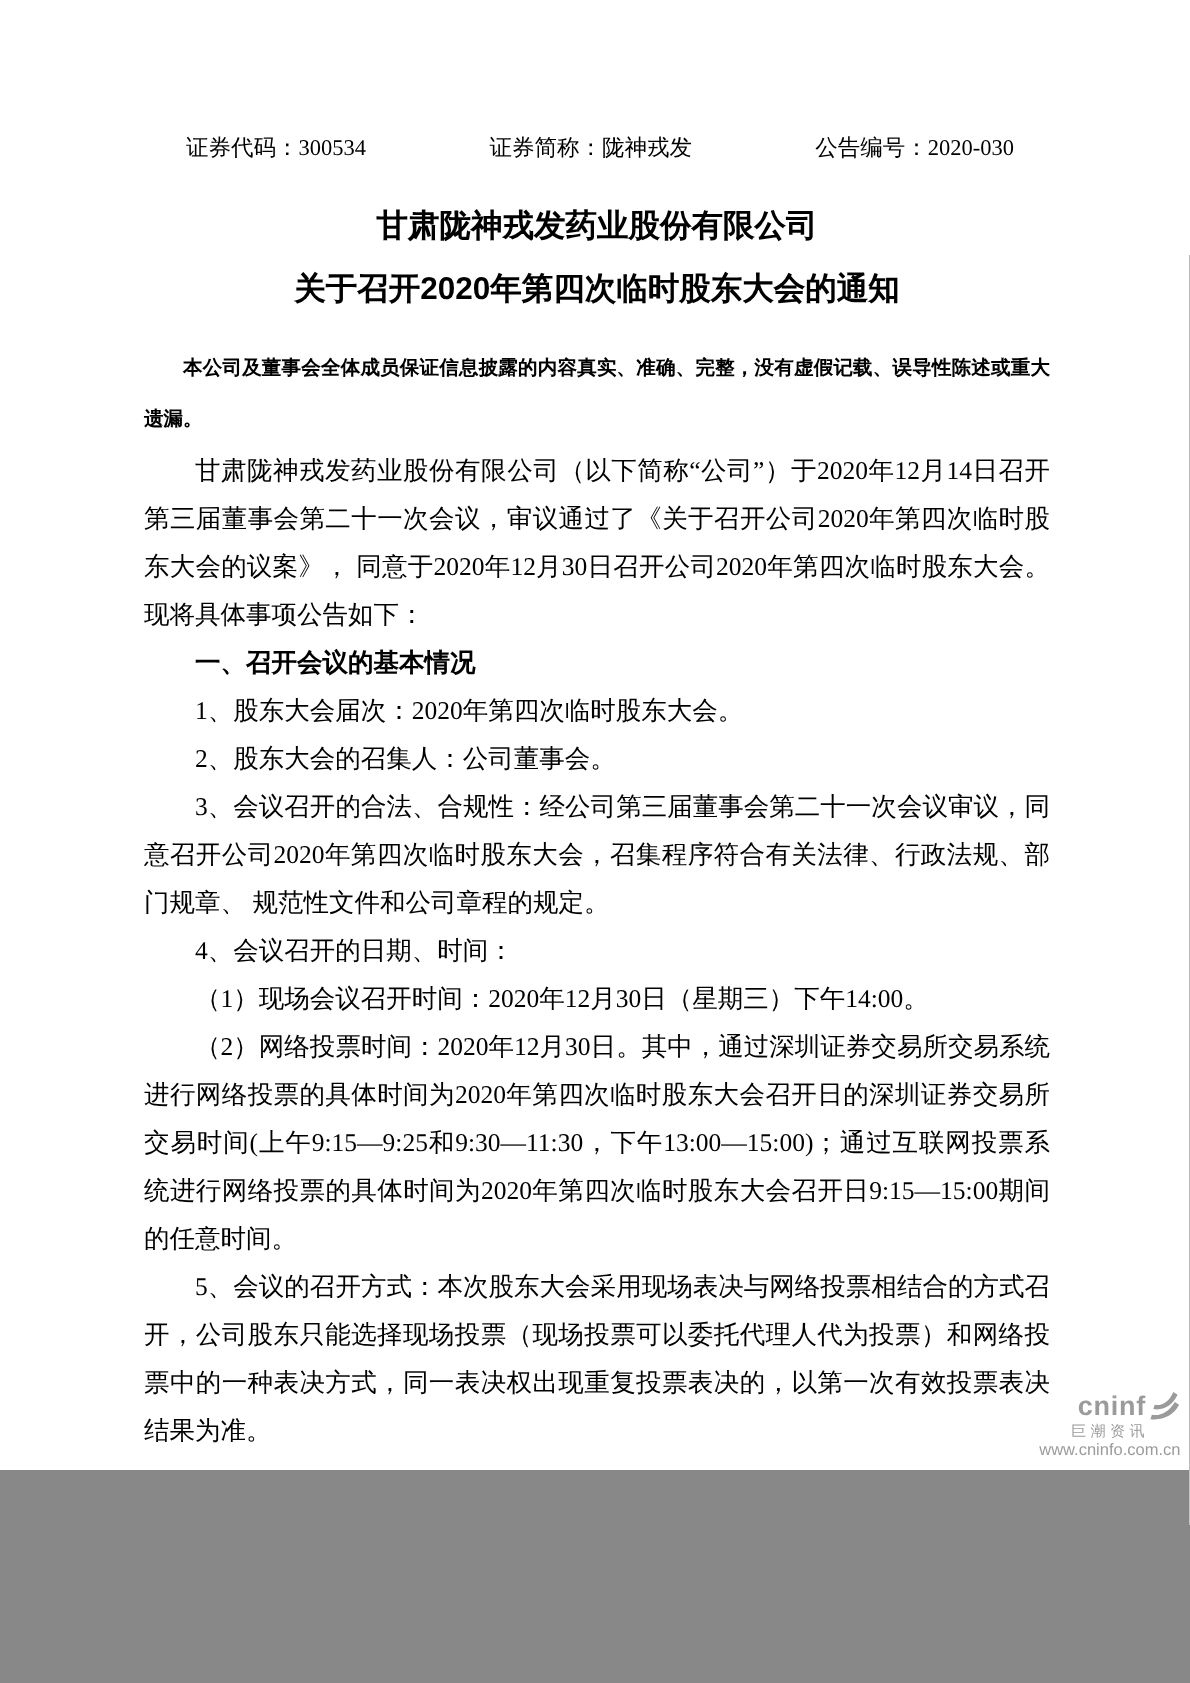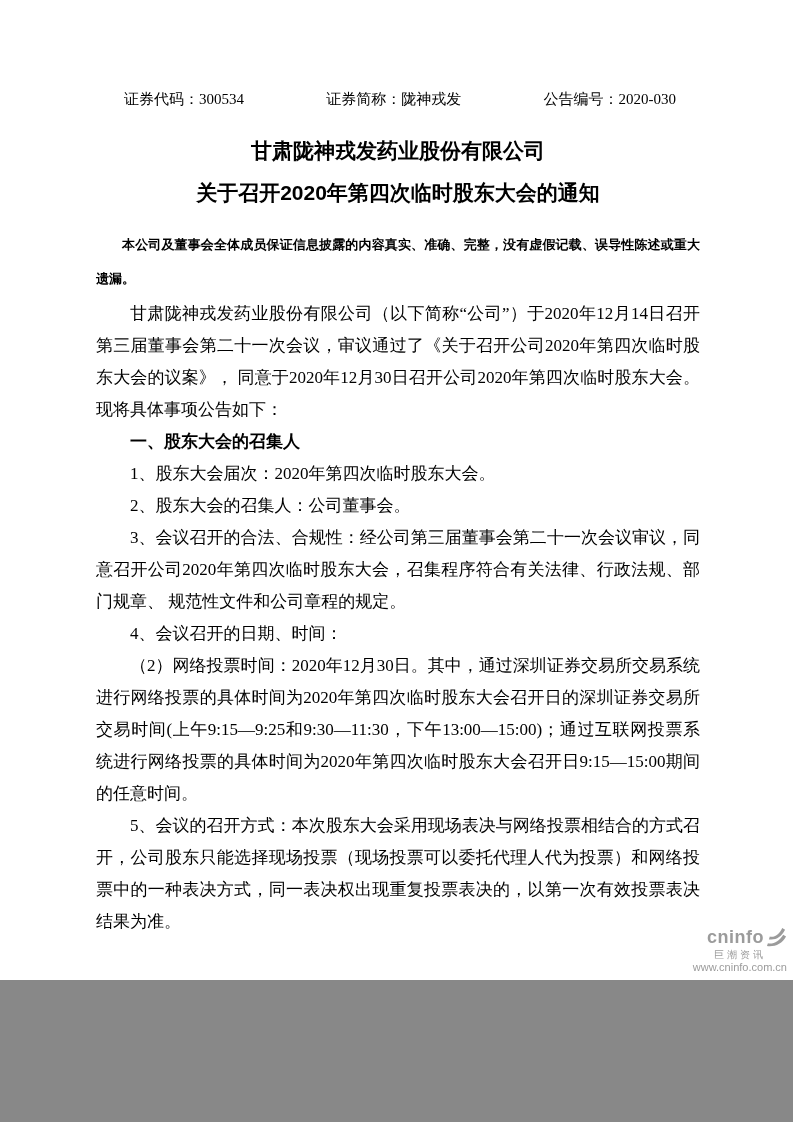--- a/index.html
+++ b/index.html
@@ -108,34 +108,35 @@
       <span>公告编号：2020-030</span>
     </div>
 
     <h1 class="doc-title t1">甘肃陇神戎发药业股份有限公司</h1>
     <h1 class="doc-title t2">关于召开2020年第四次临时股东大会的通知</h1>
 
     <p class="disclaimer">本公司及董事会全体成员保证信息披露的内容真实、准确、完整，没有虚假记载、误导性陈述或重大遗漏。</p>
 
     <p class="para intro">甘肃陇神戎发药业股份有限公司（以下简称“公司”）于2020年12月14日召开第三届董事会第二十一次会议，审议通过了《关于召开公司2020年第四次临时股东大会的议案》， 同意于2020年12月30日召开公司2020年第四次临时股东大会。现将具体事项公告如下：</p>
 
-    <h2 class="section-heading">一、股东大会的召集人</h2>
+    <h2 class="section-heading">一、召开会议的基本情况</h2>
 
     <p class="para">1、股东大会届次：2020年第四次临时股东大会。</p>
     <p class="para">2、股东大会的召集人：公司董事会。</p>
     <p class="para">3、会议召开的合法、合规性：经公司第三届董事会第二十一次会议审议，同意召开公司2020年第四次临时股东大会，召集程序符合有关法律、行政法规、部门规章、 规范性文件和公司章程的规定。</p>
     <p class="para">4、会议召开的日期、时间：</p>
+    <p class="para">（1）现场会议召开时间：2020年12月30日（星期三）下午14:00。</p>
     <p class="para">（2）网络投票时间：2020年12月30日。其中，通过深圳证券交易所交易系统进行网络投票的具体时间为2020年第四次临时股东大会召开日的深圳证券交易所交易时间(上午9:15—9:25和9:30—11:30，下午13:00—15:00)；通过互联网投票系统进行网络投票的具体时间为2020年第四次临时股东大会召开日9:15—15:00期间的任意时间。</p>
     <p class="para">5、会议的召开方式：本次股东大会采用现场表决与网络投票相结合的方式召开，公司股东只能选择现场投票（现场投票可以委托代理人代为投票）和网络投票中的一种表决方式，同一表决权出现重复投票表决的，以第一次有效投票表决结果为准。</p>
 
   </div>
 
   <div class="cninfo-logo">
     <div class="logo-row">
-      <span class="logo-text">cninfo</span>
+      <span class="logo-text">cninf</span>
       <span class="logo-swirl">
         <svg width="21" height="21" viewBox="0 0 22 22">
           <path d="M4 10 C9 11 14 8 17 1 L20 3 C16 11 10 14 3 13 Z" fill="#9b9b9b"></path>
           <path d="M2 17 C8 18 14 15 18 8 L21 10 C17 18 9 21 1 20 Z" fill="#9b9b9b"></path>
         </svg>
       </span>
     </div>
     <div class="logo-cn">巨潮资讯</div>
     <div class="logo-url">www.cninfo.com.cn</div>
   </div>

